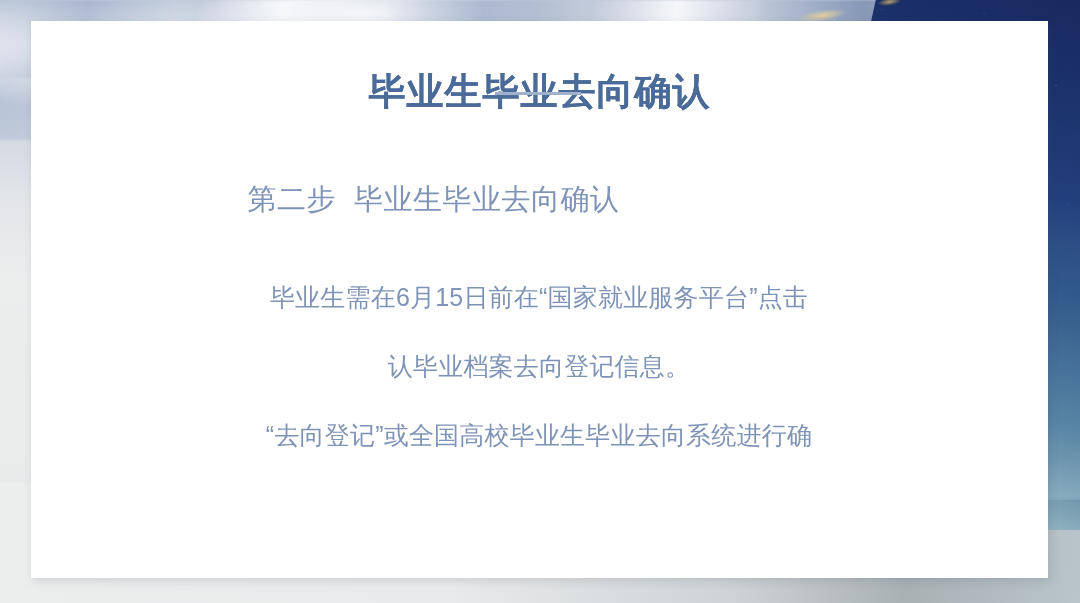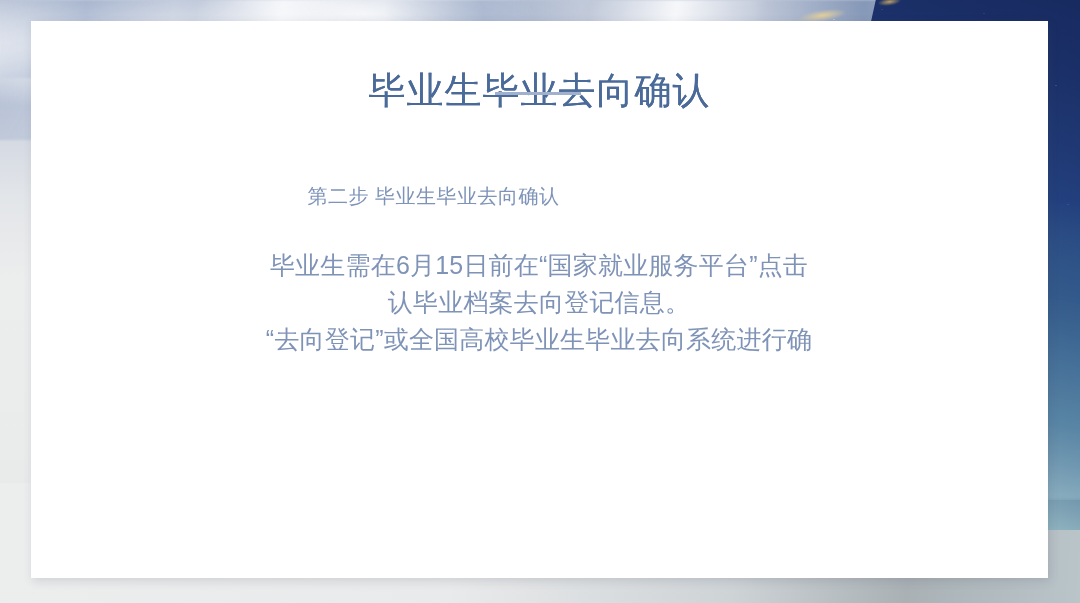--- a/index.html
+++ b/index.html
@@ -197,21 +197,21 @@
   .title-wrap {
     position: absolute;
     left: 0;
     top: 22px;
     width: 1017px;
     text-align: center;
   }
   .title {
     display: inline-block;
     font-family: "DejaVu Serif", "Liberation Serif", serif;
-    font-weight: 400;
+    font-weight: 700;
     font-size: 37px;
     letter-spacing: 1px;
     line-height: 1.25;
     color: #4a6a99;
     background: linear-gradient(180deg, #5f7fa8 0%, #43628f 55%, #36527d 100%);
     -webkit-background-clip: text;
     background-clip: text;
     position: relative;
   }
   .title-underline {
@@ -223,43 +223,45 @@
     background: #9fb1cc;
   }
 
   
   .subtitle {
     position: absolute;
     left: 0;
     top: 161px;
     width: 805px;
     text-align: center;
-    font-size: 20px;
+    font-size: 29px;
     line-height: 1.4;
     letter-spacing: 0.5px;
     color: #7e93b8;
     font-weight: 400;
+    font-family: Liberation Mono, monospace;
   }
 
   
   .body-text {
     position: absolute;
     left: 178px;
     top: 226px;
     width: 660px;
     text-align: center;
     font-size: 25px;
     line-height: 37px;
     letter-spacing: 0.2px;
     color: #7f93b7;
     font-weight: 400;
   }
   .body-text .line {
     display: block;
     white-space: nowrap;
+    margin-top: 32px;
   }
 </style>
 </head>
 <body>
 
 <div class="slide">
 
   <div class="bg-layer">
     <div class="bg-base"></div>
     <div class="wash-topleft"></div>

